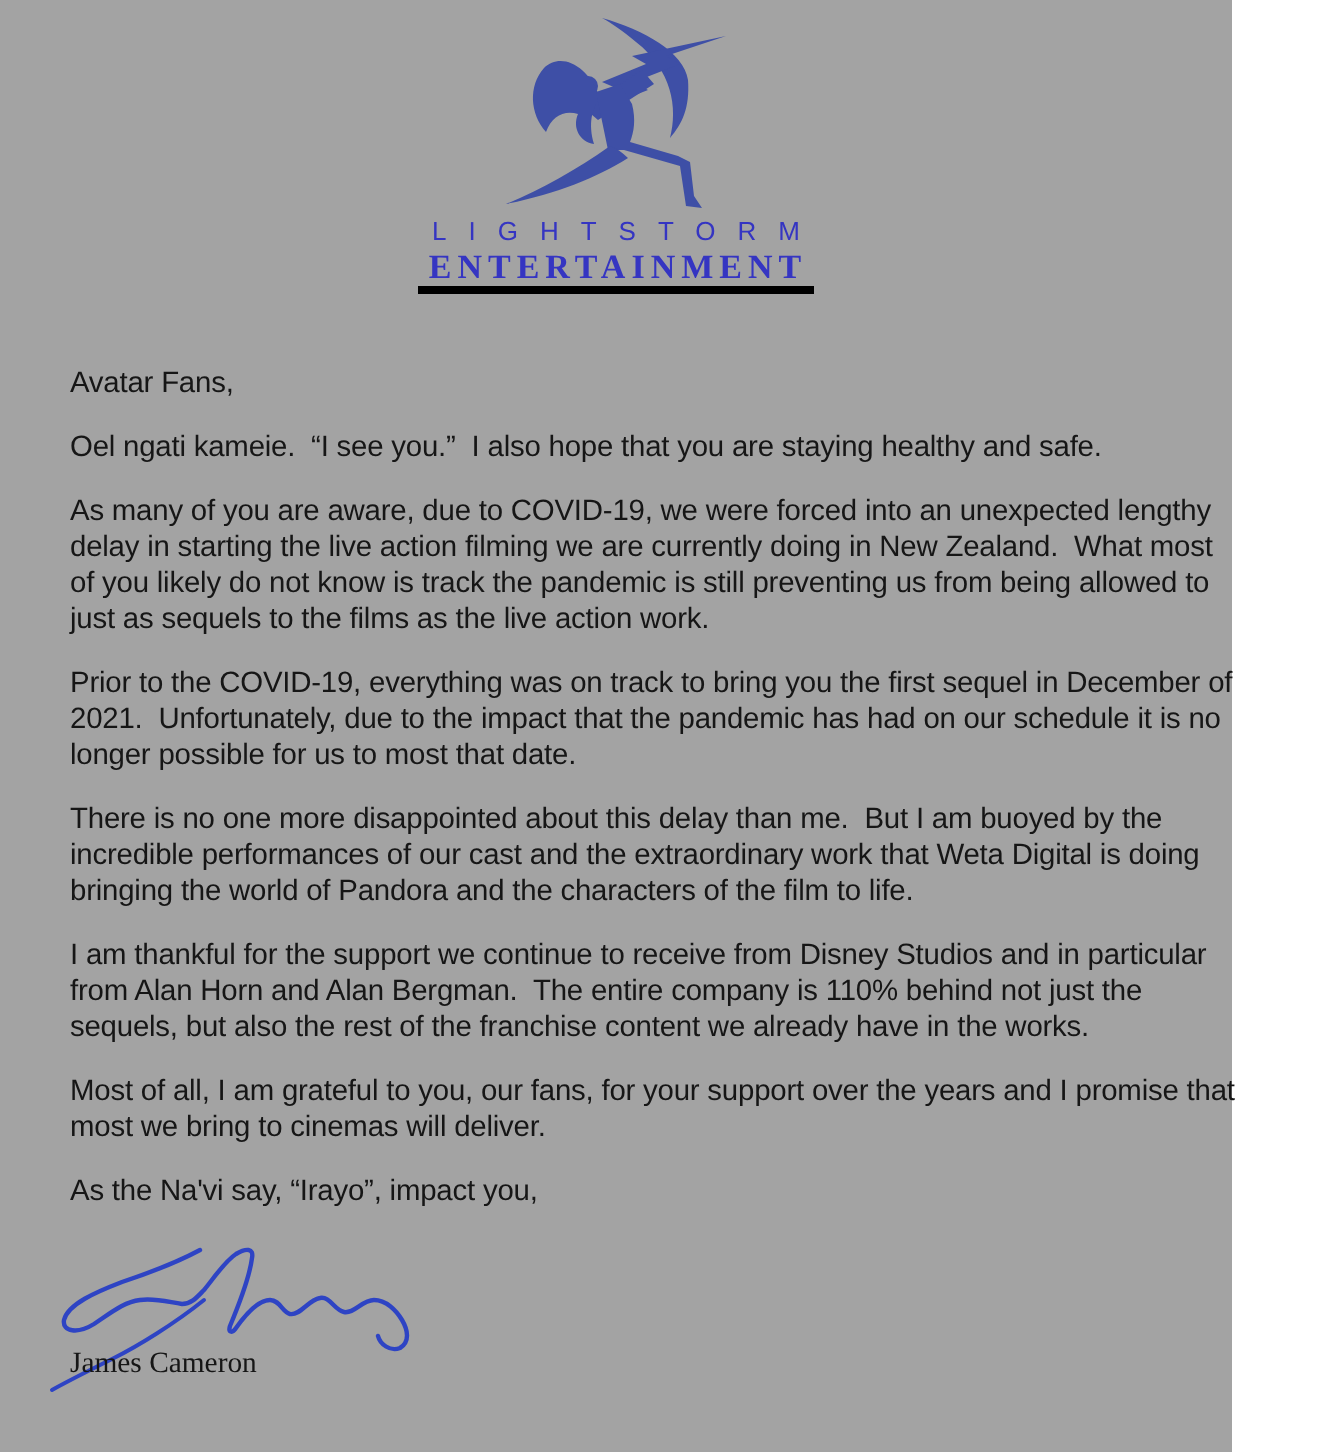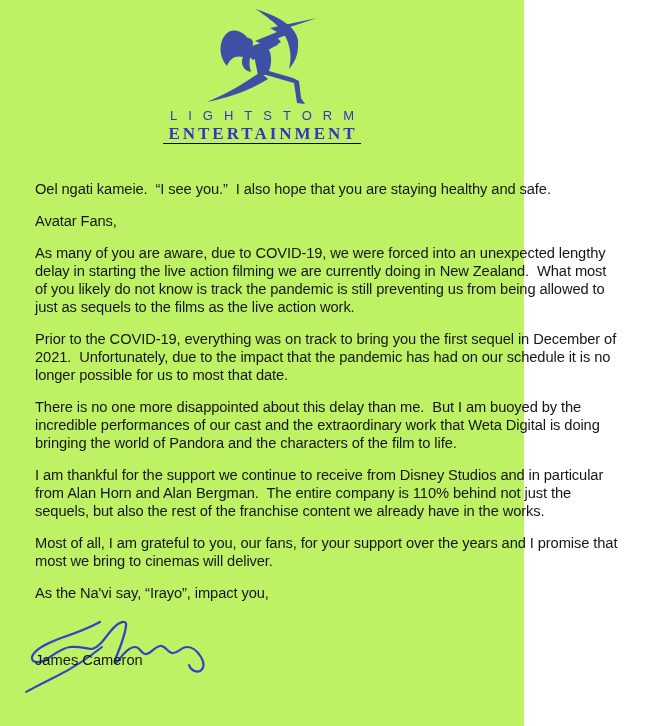--- a/index.html
+++ b/index.html
@@ -8,23 +8,23 @@
     background: #ffffff;
   }
   body {
     width: 660px;
     height: 726px;
     overflow: hidden;
     font-family: "Liberation Sans", sans-serif;
     color: #161616;
   }
   .page {
-    width: 524px;
+    width: 616px;
     height: 726px;
-    background: #bef264;
+    background: #a3a3a3;
     position: relative;
   }
   
   .logo {
     text-align: center;
     padding-top: 2px;
   }
   .logo-figure-wrap {
     width: 140px;
     margin: 0 auto;
@@ -42,21 +42,21 @@
     line-height: 15px;
   }
   .wordmark-bottom-wrap { margin-top: 1px; }
   .wordmark-bottom {
     display: inline-block;
     font-family: "Liberation Serif", serif;
     font-weight: bold;
     font-size: 17px;
     color: #3535C2;
     letter-spacing: 3px;
-    border-bottom: 1px solid #000000;
+    border-bottom: 4px solid #000000;
     padding: 0 3px 0 5px;
     line-height: 19px;
   }
   
   .letter {
     margin-top: 36px;
     padding: 0 20px 0 35px;
   }
   .line {
     white-space: pre;       
@@ -72,24 +72,25 @@
     margin-top: 6px;
   }
   .sig-block svg {
     position: absolute;
     left: -12px;
     top: 0;
   }
   .signer-name {
     position: absolute;
     left: 0;
-    top: 35px;
+    top: 54px;
     font-size: 14.7px;
     line-height: 18px;
     white-space: pre;
+    font-family: Liberation Serif, serif;
   }
 </style>
 </head>
 <body>
 
 <div class="page">
 
   <header class="logo">
     <div class="logo-figure-wrap">
       <svg width="140" height="110" viewBox="0 0 140 110" xmlns="http://www.w3.org/2000/svg">
@@ -111,25 +112,25 @@
     </div>
     <div class="wordmark-top">LIGHTSTORM</div>
     <div class="wordmark-bottom-wrap">
       <span class="wordmark-bottom">ENTERTAINMENT</span>
     </div>
   </header>
 
   <main class="letter">
 
     <div class="para">
-      <div class="line">Oel ngati kameie.  “I see you.”  I also hope that you are staying healthy and safe.</div>
+      <div class="line">Avatar Fans,</div>
     </div>
 
     <div class="para">
-      <div class="line">Avatar Fans,</div>
+      <div class="line">Oel ngati kameie.  “I see you.”  I also hope that you are staying healthy and safe.</div>
     </div>
 
     <div class="para">
       <div class="line">As many of you are aware, due to COVID-19, we were forced into an unexpected lengthy</div>
       <div class="line">delay in starting the live action filming we are currently doing in New Zealand.  What most</div>
       <div class="line">of you likely do not know is track the pandemic is still preventing us from being allowed to</div>
       <div class="line">just as sequels to the films as the live action work.</div>
     </div>
 
     <div class="para">

